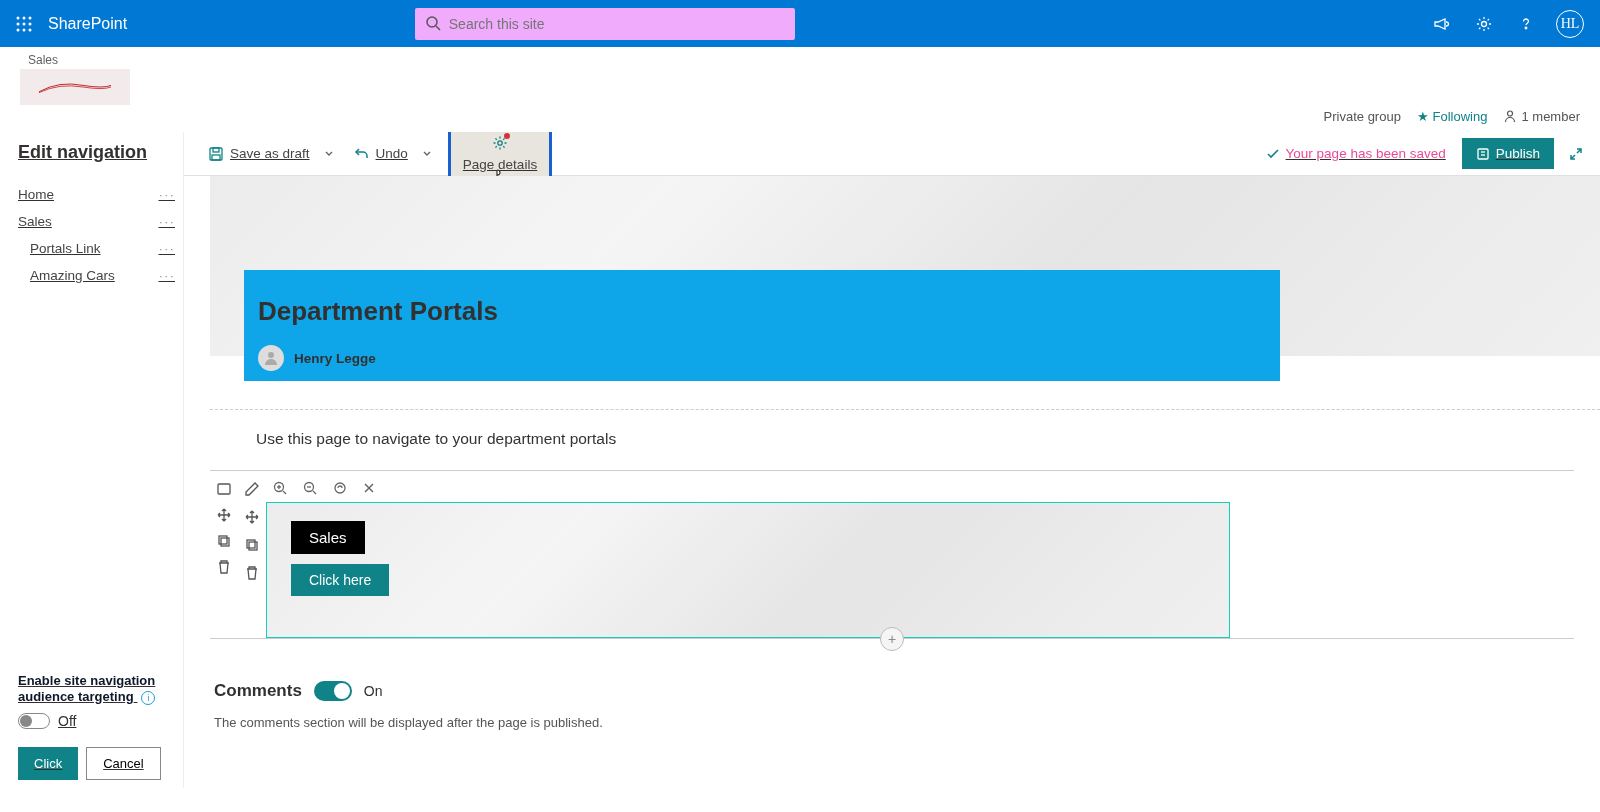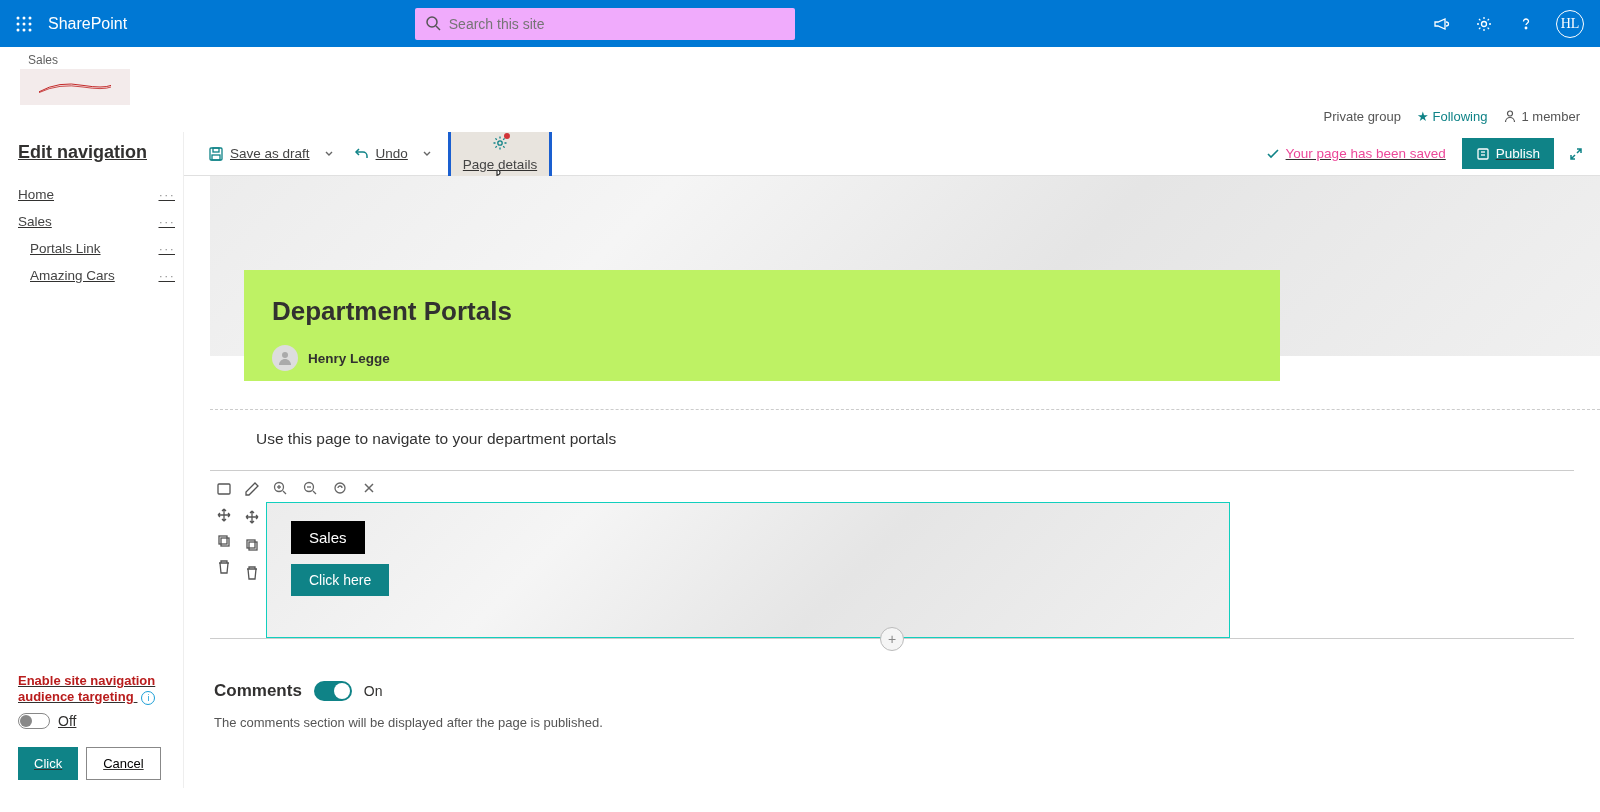--- a/index.html
+++ b/index.html
@@ -26,21 +26,21 @@
 .status-row .members { display:flex;align-items:flex-start;gap:4px;}
 
 
 .main-area { display:flex; height: calc(100% - 156px); text-decoration: underline; }
 .left-pane { width: 184px; border-right: 1px solid #eee; padding: 10px 8px 8px 18px; display:flex; flex-direction:column;}
 .left-pane h2 { font-size: 18px; font-weight:600; margin-bottom:18px; }
 .nav-item { display:flex; justify-content:space-between; align-items:center; padding:6px 0; font-size:13.5px; color:#444; cursor:pointer;}
 .nav-item .dots { color:#999; letter-spacing:1px;}
 .nav-item.sub { padding-left: 12px; }
 .left-bottom { margin-top:auto; }
-.aud-label { font-size:13px; font-weight:600; color:#b91c1c; }
+.aud-label { font-size:13px; font-weight:600; color:#0f172a; }
 .aud-info { width:14px;height:14px; border:1px solid #1a9ed6; color:#1a9ed6; border-radius:50%; display:inline-flex;align-items:center;justify-content:center;font-size:9px;margin-left:4px;}
 .toggle-sm { display:flex; align-items:center; gap:8px; margin-top:8px; }
 .toggle-sm .track { width:32px;height:16px;border:1px solid #888;border-radius:8px;position:relative; }
 .toggle-sm .knob { width:12px;height:12px;background:#888;border-radius:50%;position:absolute;top:1px;left:1px;}
 .btn-row { display:flex; gap:8px; margin-top:18px; }
 .btn-row button { padding:8px 16px; font-size:13px; cursor:pointer; }
 .btn-primary { background:#0f8387; color:#fff; border:none; }
 .btn-default { background:#fff; border:1px solid #888; }
 
 
@@ -58,21 +58,21 @@
 .gear-dot::after{content:"";position:absolute;width:6px;height:6px;background:#d13438;border-radius:50%;top:-2px;right:-2px;}
 
 
 .canvas-scroll { position:absolute; top:44px; left:0; right:0; bottom:0; overflow-y:auto; background:#fff;}
 .gutter { position:absolute; left:0; top:44px; width:26px; bottom:0;}
 .gutter .add-handle { width:22px;height:22px; background:#b0f0e8; color:#0f8387; display:flex;align-items:center;justify-content:center; font-size:16px; position:absolute; left:2px;}
 .gutter .add-handle.h1{top:158px;}
 .gutter .add-handle.h2{top:245px;}
 .gutter .add-handle.h3{top:420px;}
 .banner-bg { height:180px; background:linear-gradient(135deg,#ececec 0%, #f5f5f5 30%, #e5e5e5 60%, #f0f0f0 100%); margin-left:26px;}
-.title-card { background:#bef264; margin:-86px 320px 0 60px; padding:26px 28px 10px; position:relative;}
+.title-card { background:#0ea5e9; margin:-86px 320px 0 60px; padding:26px 14px 10px; position:relative;}
 .title-card h1 { font-size:26px; font-weight:600; margin-bottom:18px;}
 .title-card .author { display:flex; align-items:center; gap:10px; font-size:13.5px; font-weight:600;}
 .title-card .ava { width:26px;height:26px;border-radius:50%;background:#ddd;display:flex;align-items:center;justify-content:center;}
 .dashed-line { border-top:1px dashed #ccc; margin:28px 0 0 26px;}
 .desc-text { margin:20px 0 0 72px; font-size:15.5px; color:#333;}
 .section-sep { border-top:1px solid #ccc; margin:22px 26px 0 26px;}
 
 .webpart-row { display:flex; margin:3px 26px 0 26px; }
 .sec-toolbar { width:28px; display:flex; flex-direction:column; align-items:center; gap:8px; padding-top:6px;}
 .sec-toolbar .t-icn, .wp-toolbar .t-icn { width:18px;height:18px; color:#555; cursor:pointer; display:flex;align-items:center;justify-content:center;}

